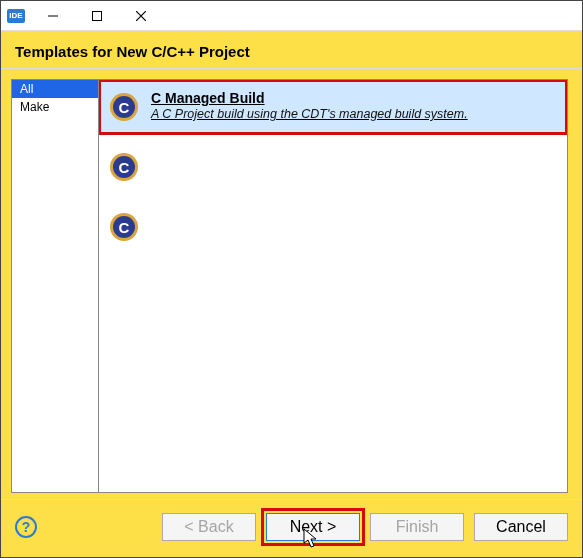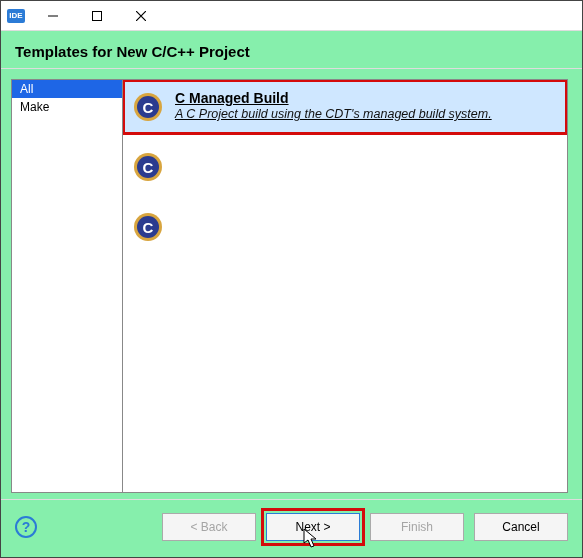--- a/index.html
+++ b/index.html
@@ -9,21 +9,21 @@
     font-size: 12px;
     background: #fff;
     color: #000;
   }
   .window {
     width: 583px;
     height: 558px;
     border: 1px solid #444;
     display: flex;
     flex-direction: column;
-    background: #86efac;
+    background: #fde047;
   }
   .titlebar {
     height: 30px;
     display: flex;
     align-items: center;
     padding: 0 0 0 6px;
     border-bottom: 1px solid #ddd;
     background: #fff;
   }
   .titlebar .ide-badge {
@@ -62,21 +62,21 @@
     font-weight: 700;
     color: #000;
   }
   .content {
     flex: 1;
     display: flex;
     gap: 0;
     padding: 10px 14px 6px 10px;
   }
   .left-list {
-    width: 112px;
+    width: 88px;
     border: 1px solid #888;
     background: #fff;
     display: flex;
     flex-direction: column;
   }
   .left-item {
     padding: 2px 8px;
     color: #000;
     cursor: pointer;
     font-size: 12px;
@@ -150,21 +150,21 @@
     cursor: pointer;
   }
   .wiz-btn {
     min-width: 94px;
     height: 28px;
     border: 1px solid #aaa;
     background: #f5f5f5;
     display: flex;
     align-items: center;
     justify-content: center;
-    font-size: 12px;
+    font-size: 16px;
     cursor: pointer;
     color: #000;
   }
   .wiz-btn.disabled {
     color: #a5a5a5;
     cursor: default;
   }
   .wiz-btn.primary-outline {
     outline: 3px solid #d40b0b;
     outline-offset: 2px;

